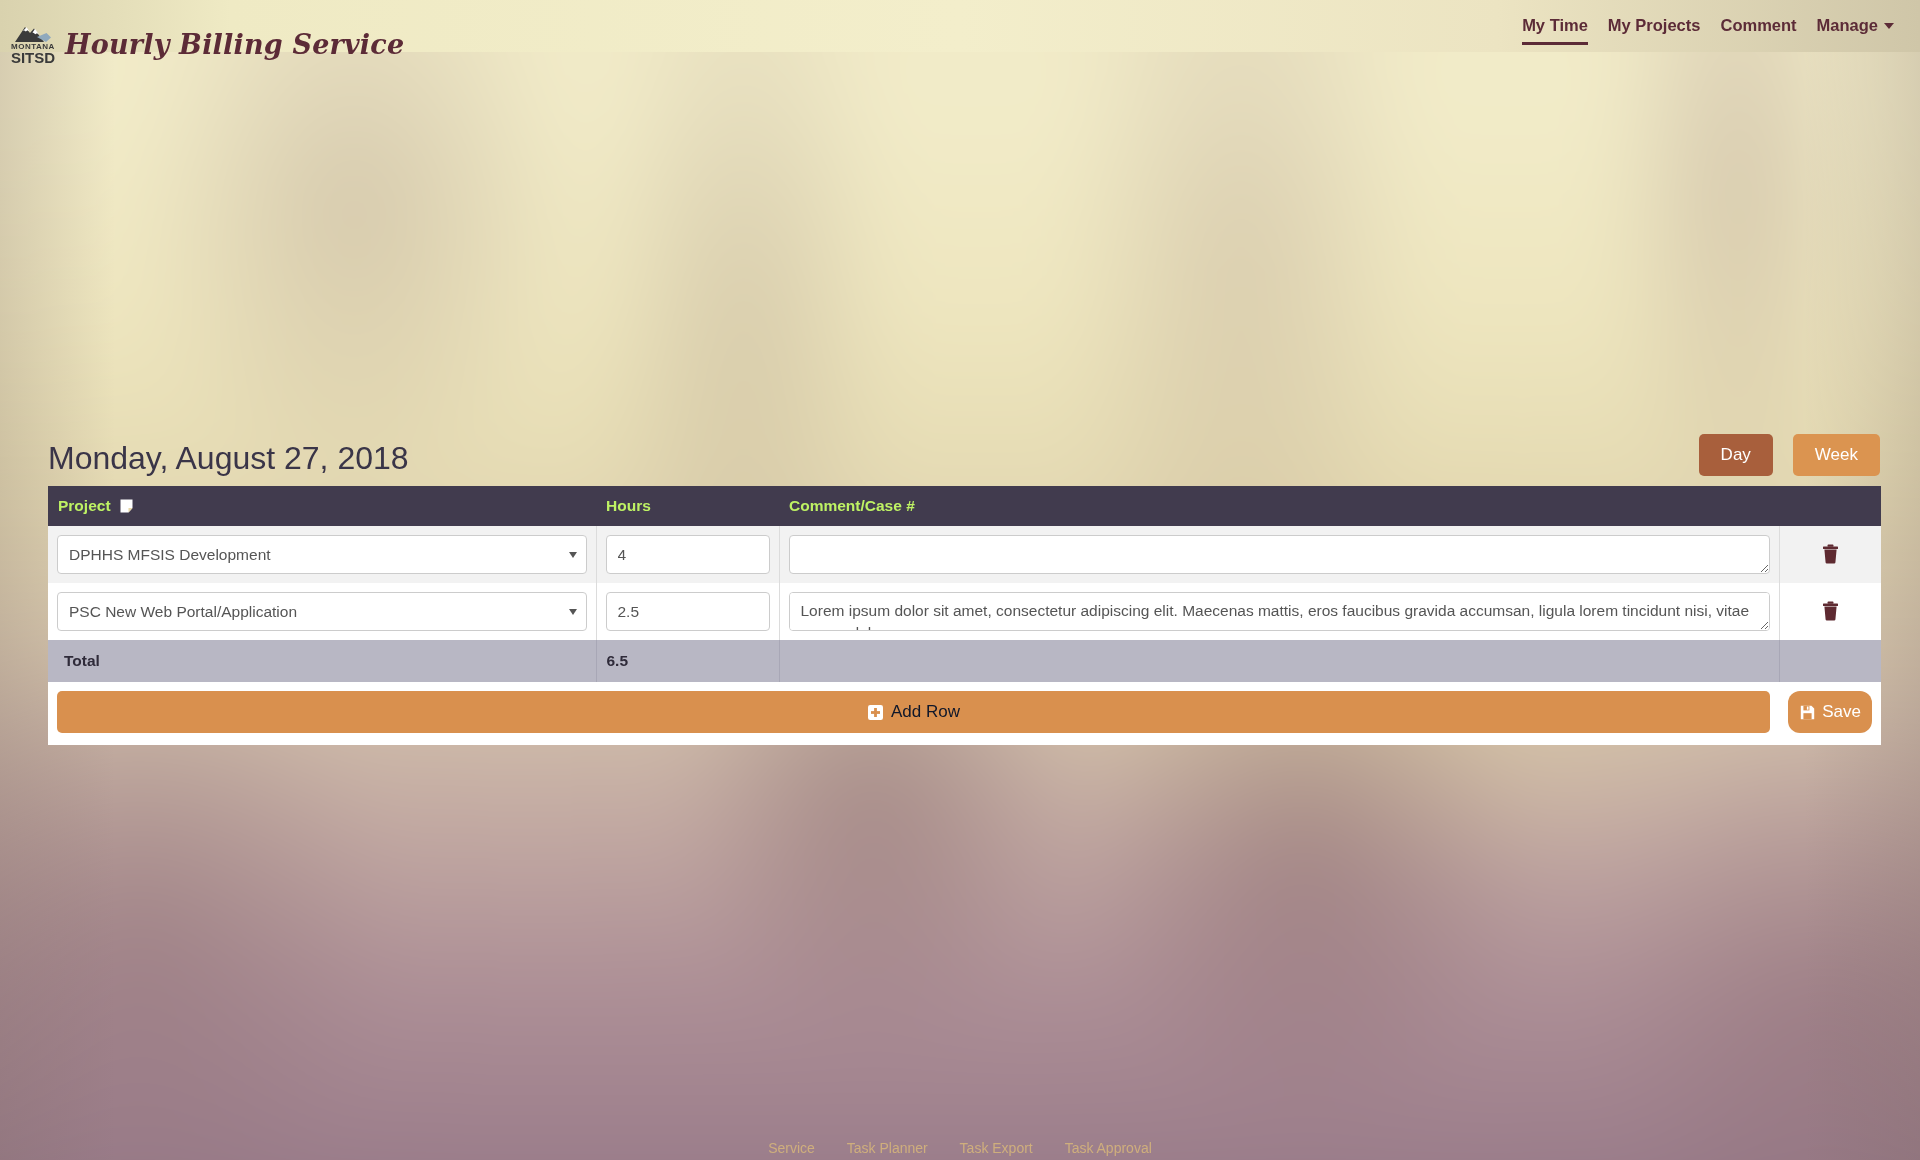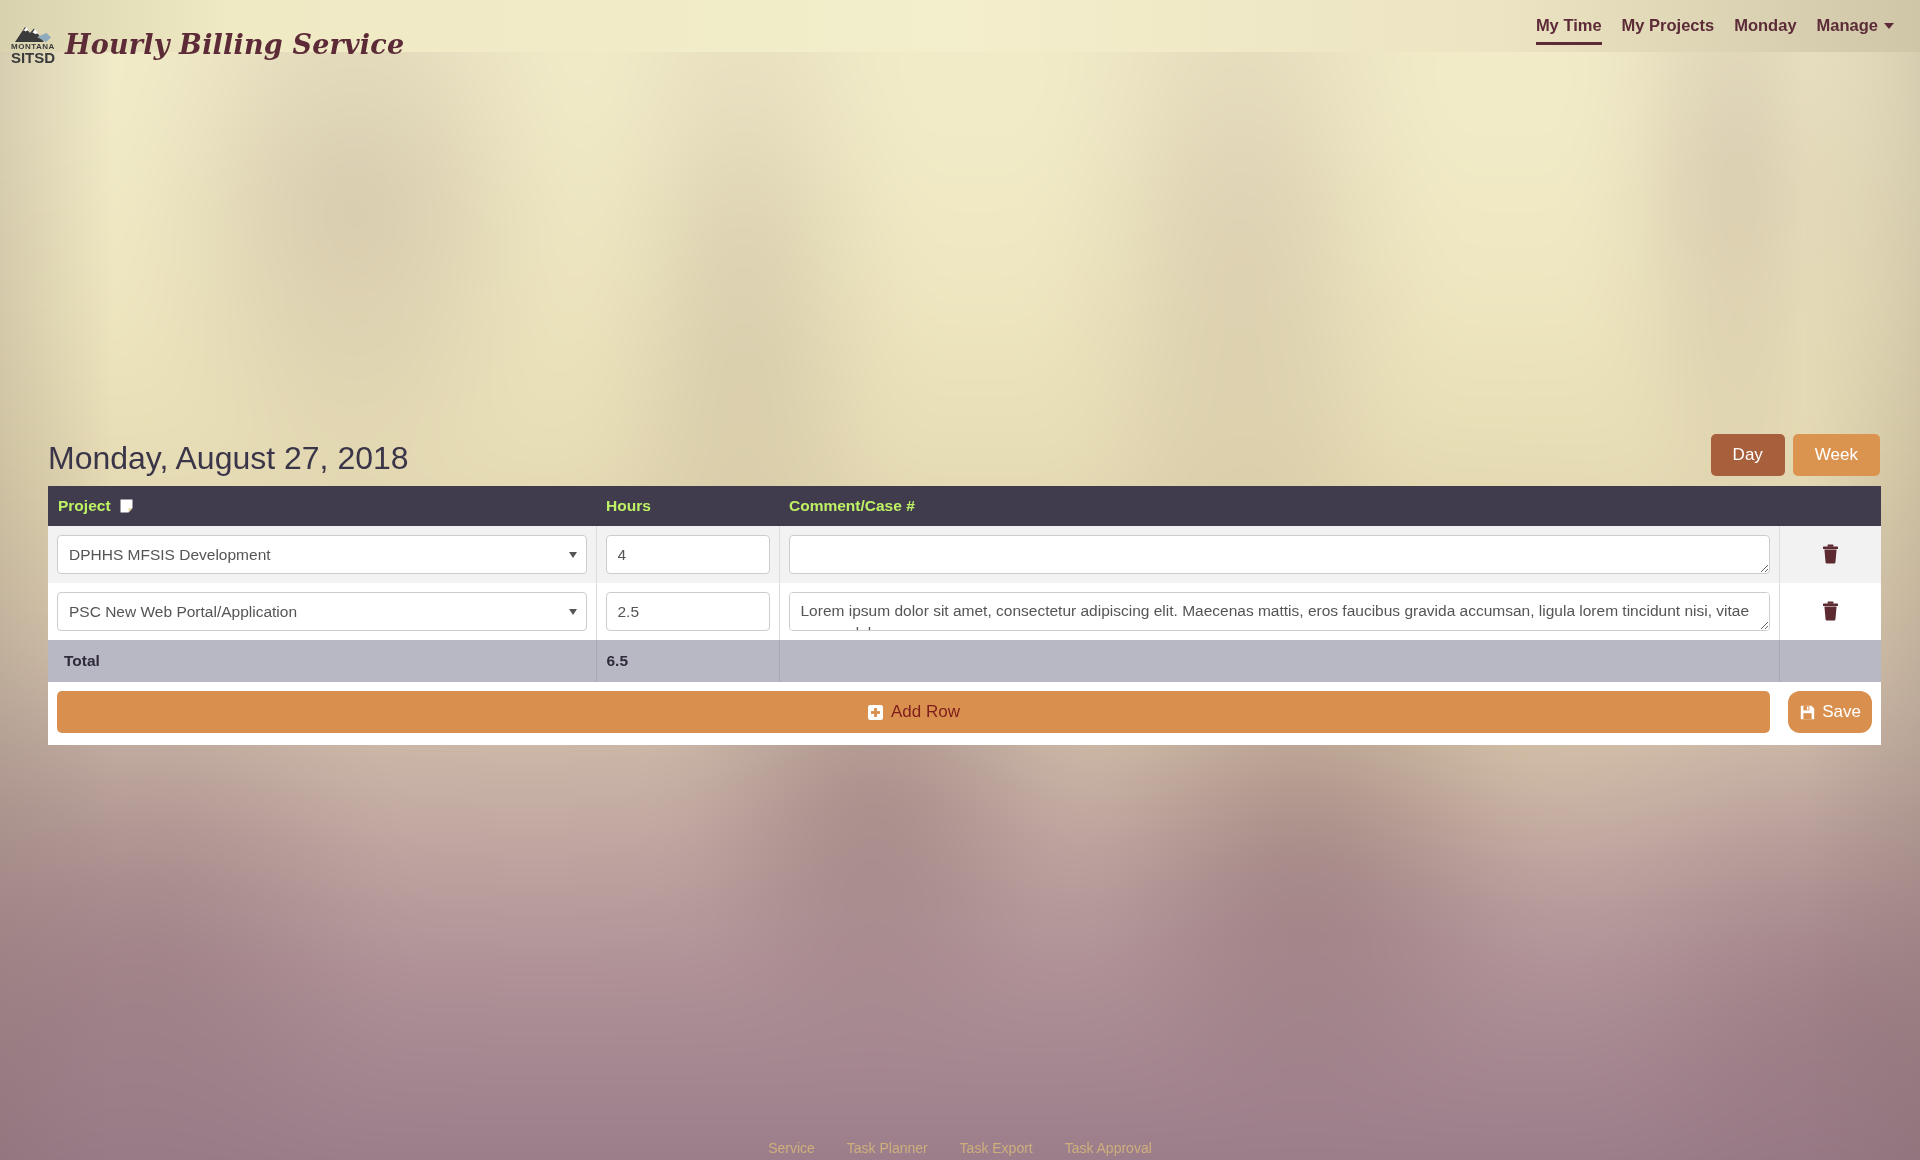--- a/index.html
+++ b/index.html
@@ -131,21 +131,21 @@
     height: 58px;
     padding-right: 1px;
   }
   #page-title {
     font-size: 32px; color: #3a3548;
     font-family: "Liberation Sans", sans-serif;
     font-weight: normal;
     margin: 0; line-height: 1;
     padding-bottom: 4px;
   }
-  #view-toggle { display: flex; gap: 8px; padding-bottom: 2px; margin-left: 41px; }
+  #view-toggle { display: flex; gap: 20px; padding-bottom: 2px; margin-left: 41px; }
   .view-btn {
     border: none; border-radius: 5px;
     color: #fff; font-size: 17px;
     padding: 11px 22px;
     cursor: pointer;
     font-family: "Liberation Sans", sans-serif;
   }
   .view-btn.day  { background: #a85f3c; }
   .view-btn.week { background: #db9450; }
 
@@ -256,21 +256,21 @@
 
   
   tr.action-row td {
     background: #fff;
     padding: 9px 9px 12px 9px;
     border: none;
   }
   #add-row-btn {
     width: 100%;
     background: #d9904e;
-    color: #7f1d1d;
+    color: #0f172a;
     border: none; border-radius: 5px;
     font-size: 17px;
     padding: 11px 0;
     cursor: pointer;
     display: flex; align-items: center; justify-content: center; gap: 8px;
     font-family: "Liberation Sans", sans-serif;
   }
   #save-btn {
     background: #d9904e;
     color: #fff;
@@ -328,21 +328,21 @@
     </div>
 
     <nav id="nav">
       <div class="nav-item active">
         <span>My Time</span>
       </div>
       <div class="nav-item">
         <span>My Projects</span>
       </div>
       <div class="nav-item">
-        <span>Monday</span>
+        <span>Comment</span>
       </div>
       <div class="nav-item">
         <span>Manage</span>
         <span class="caret"></span>
       </div>
     </nav>
   </div>
 
   <div id="content">
 

